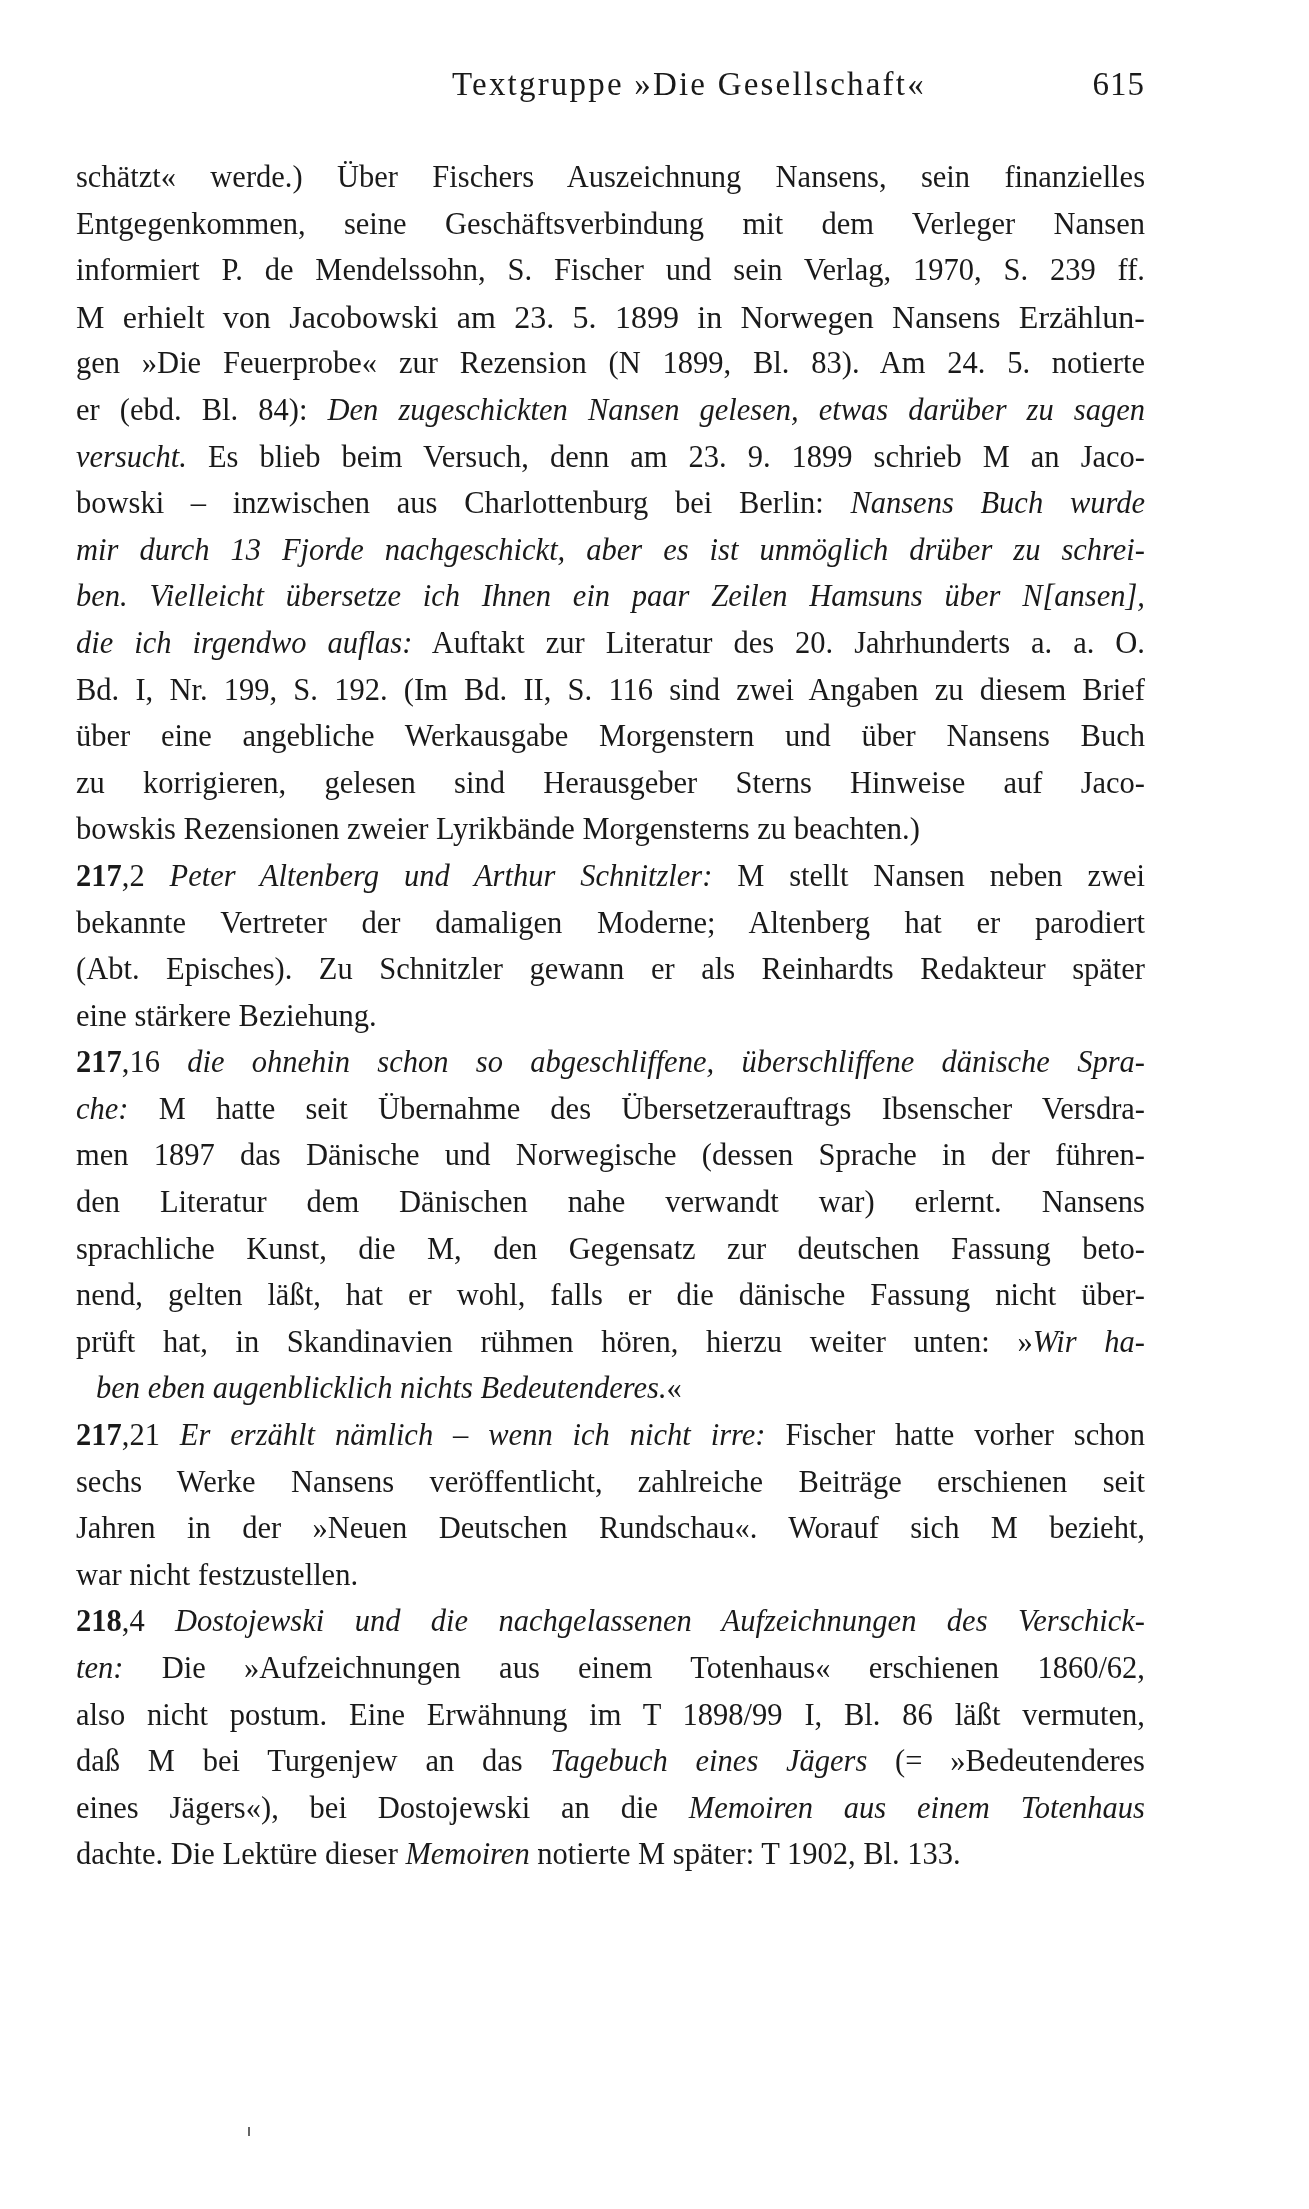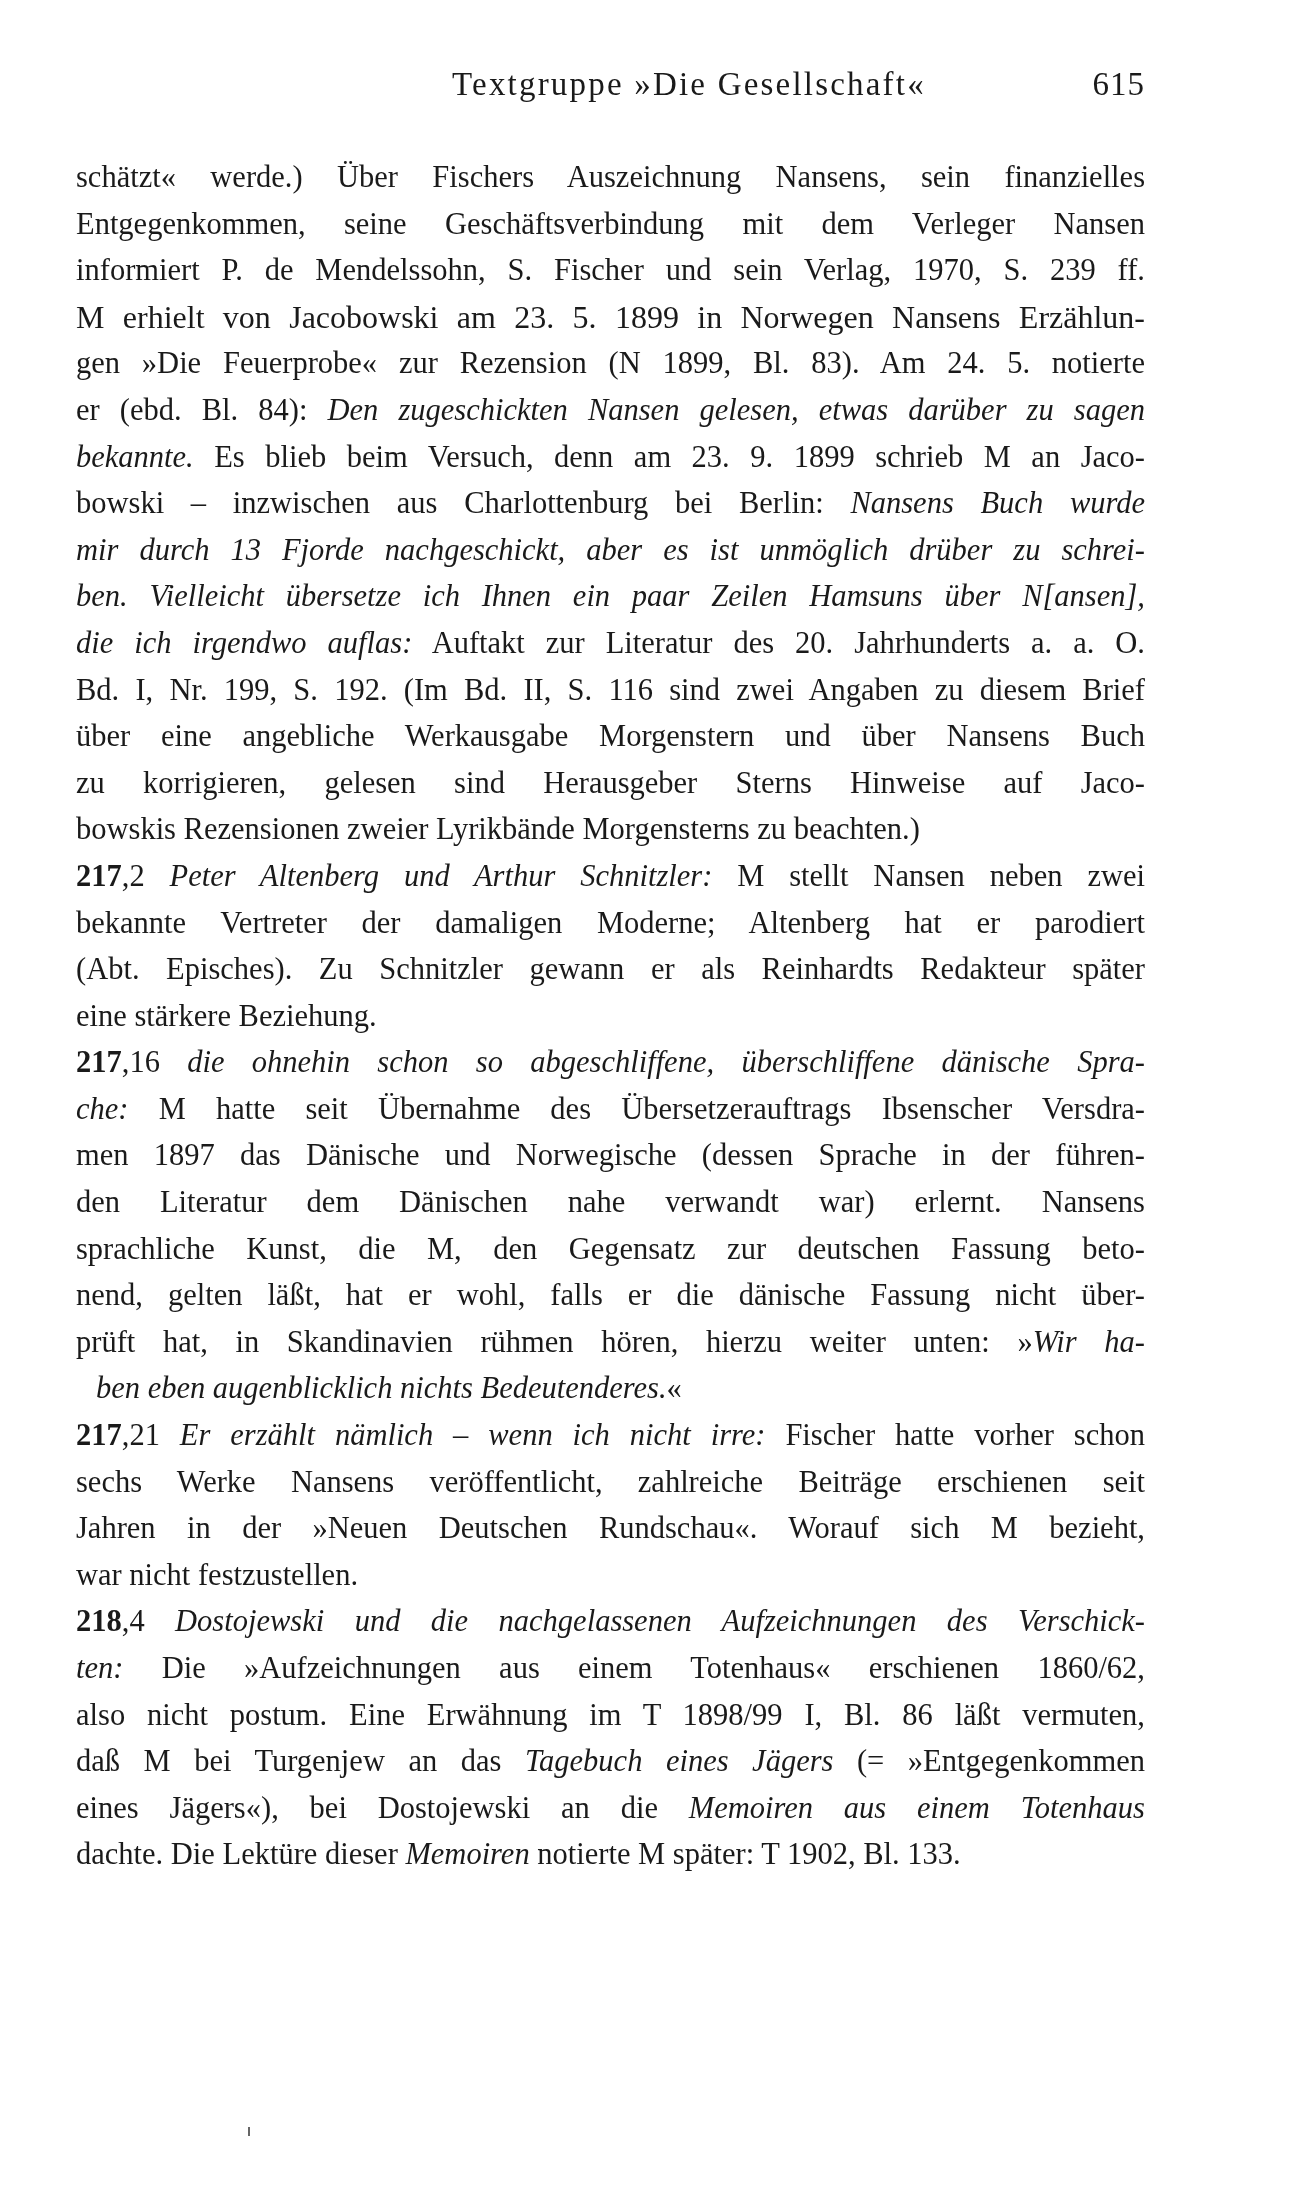--- a/index.html
+++ b/index.html
@@ -47,21 +47,21 @@
     <span class="page-number">615</span>
   </div>
 
   <div class="body-text" id="body-text">
       <div class="line" style="white-space: normal; font-size: 30.5px;"><span class="seg-r">schätzt« werde.) Über Fischers Auszeichnung Nansens, sein finanzielles</span></div>
       <div class="line" style="white-space: normal; font-size: 30.5px;"><span class="seg-r">Entgegenkommen, seine Geschäftsverbindung mit dem Verleger Nansen</span></div>
       <div class="line" style="white-space: normal; font-size: 30.5px;"><span class="seg-r">informiert P. de Mendelssohn, S. Fischer und sein Verlag, 1970, S. 239 ff.</span></div>
       <div class="line" style="white-space: normal; font-size: 32px;"><span class="seg-r">M erhielt von Jacobowski am 23. 5. 1899 in Norwegen Nansens Erzählun-</span></div>
       <div class="line" style="white-space: normal; font-size: 30.5px;"><span class="seg-r">gen »Die Feuerprobe« zur Rezension (N 1899, Bl. 83). Am 24. 5. notierte</span></div>
       <div class="line" style="white-space: normal; font-size: 30.5px;"><span class="seg-r">er (ebd. Bl. 84): </span><span class="seg-i">Den zugeschickten Nansen gelesen, etwas darüber zu sagen</span></div>
-      <div class="line" style="white-space: normal; font-size: 30.5px;"><span class="seg-i">bekannte.</span><span class="seg-r"> Es blieb beim Versuch, denn am 23. 9. 1899 schrieb M an Jaco-</span></div>
+      <div class="line" style="white-space: normal; font-size: 30.5px;"><span class="seg-i">versucht.</span><span class="seg-r"> Es blieb beim Versuch, denn am 23. 9. 1899 schrieb M an Jaco-</span></div>
       <div class="line" style="white-space: normal; font-size: 30.5px;"><span class="seg-r">bowski – inzwischen aus Charlottenburg bei Berlin: </span><span class="seg-i">Nansens Buch wurde</span></div>
       <div class="line" style="white-space: normal; font-size: 30.5px;"><span class="seg-i">mir durch 13 Fjorde nachgeschickt, aber es ist unmöglich drüber zu schrei-</span></div>
       <div class="line" style="white-space: normal; font-size: 30.5px;"><span class="seg-i">ben. Vielleicht übersetze ich Ihnen ein paar Zeilen Hamsuns über N[ansen],</span></div>
       <div class="line" style="white-space: normal; font-size: 30.5px;"><span class="seg-i">die ich irgendwo auflas:</span><span class="seg-r"> Auftakt zur Literatur des 20. Jahrhunderts a. a. O.</span></div>
       <div class="line" style="white-space: normal; font-size: 30.5px;"><span class="seg-r">Bd. I, Nr. 199, S. 192. (Im Bd. II, S. 116 sind zwei Angaben zu diesem Brief</span></div>
       <div class="line" style="white-space: normal; font-size: 30.5px;"><span class="seg-r">über eine angebliche Werkausgabe Morgenstern und über Nansens Buch</span></div>
       <div class="line" style="white-space: normal; font-size: 30.5px;"><span class="seg-r">zu korrigieren, gelesen sind Herausgeber Sterns Hinweise auf Jaco-</span></div>
       <div class="line last" style="white-space: normal; font-size: 30.5px;"><span class="seg-r">bowskis Rezensionen zweier Lyrikbände Morgensterns zu beachten.)</span></div>
       <div class="line" style="white-space: normal; font-size: 30.5px;"><span class="seg-b">217</span><span class="seg-r">,2 </span><span class="seg-i">Peter Altenberg und Arthur Schnitzler:</span><span class="seg-r"> M stellt Nansen neben zwei</span></div>
       <div class="line" style="white-space: normal; font-size: 30.5px;"><span class="seg-r">bekannte Vertreter der damaligen Moderne; Altenberg hat er parodiert</span></div>
@@ -75,19 +75,19 @@
       <div class="line" style="white-space: normal; font-size: 30.5px;"><span class="seg-r">nend, gelten läßt, hat er wohl, falls er die dänische Fassung nicht über-</span></div>
       <div class="line" style="white-space: normal; font-size: 30.5px;"><span class="seg-r">prüft hat, in Skandinavien rühmen hören, hierzu weiter unten: »</span><span class="seg-i">Wir ha-</span></div>
       <div class="line last" style="white-space: normal; font-size: 30.5px; margin-left: 20px;"><span class="seg-i">ben eben augenblicklich nichts Bedeutenderes.</span><span class="seg-r">«</span></div>
       <div class="line" style="white-space: normal; font-size: 30.5px;"><span class="seg-b">217</span><span class="seg-r">,21 </span><span class="seg-i">Er erzählt nämlich – wenn ich nicht irre:</span><span class="seg-r"> Fischer hatte vorher schon</span></div>
       <div class="line" style="white-space: normal; font-size: 30.5px;"><span class="seg-r">sechs Werke Nansens veröffentlicht, zahlreiche Beiträge erschienen seit</span></div>
       <div class="line" style="white-space: normal; font-size: 30.5px;"><span class="seg-r">Jahren in der »Neuen Deutschen Rundschau«. Worauf sich M bezieht,</span></div>
       <div class="line last" style="white-space: normal; font-size: 30.5px;"><span class="seg-r">war nicht festzustellen.</span></div>
       <div class="line" style="white-space: normal; font-size: 30.5px;"><span class="seg-b">218</span><span class="seg-r">,4 </span><span class="seg-i">Dostojewski und die nachgelassenen Aufzeichnungen des Verschick-</span></div>
       <div class="line" style="white-space: normal; font-size: 30.5px;"><span class="seg-i">ten:</span><span class="seg-r"> Die »Aufzeichnungen aus einem Totenhaus« erschienen 1860/62,</span></div>
       <div class="line" style="white-space: normal; font-size: 30.5px;"><span class="seg-r">also nicht postum. Eine Erwähnung im T 1898/99 I, Bl. 86 läßt vermuten,</span></div>
-      <div class="line" style="white-space: normal; font-size: 30.5px;"><span class="seg-r">daß M bei Turgenjew an das </span><span class="seg-i">Tagebuch eines Jägers</span><span class="seg-r"> (= »Entgegenkommen</span></div>
+      <div class="line" style="white-space: normal; font-size: 30.5px;"><span class="seg-r">daß M bei Turgenjew an das </span><span class="seg-i">Tagebuch eines Jägers</span><span class="seg-r"> (= »Bedeutenderes</span></div>
       <div class="line" style="white-space: normal; font-size: 30.5px;"><span class="seg-r">eines Jägers«), bei Dostojewski an die </span><span class="seg-i">Memoiren aus einem Totenhaus</span></div>
       <div class="line last" style="white-space: normal; font-size: 30.5px;"><span class="seg-r">dachte. Die Lektüre dieser </span><span class="seg-i">Memoiren</span><span class="seg-r"> notierte M später: T 1902, Bl. 133.</span></div>
     </div>
 
   <div class="stray-mark"></div>
 </div>
 
 </body></html>

